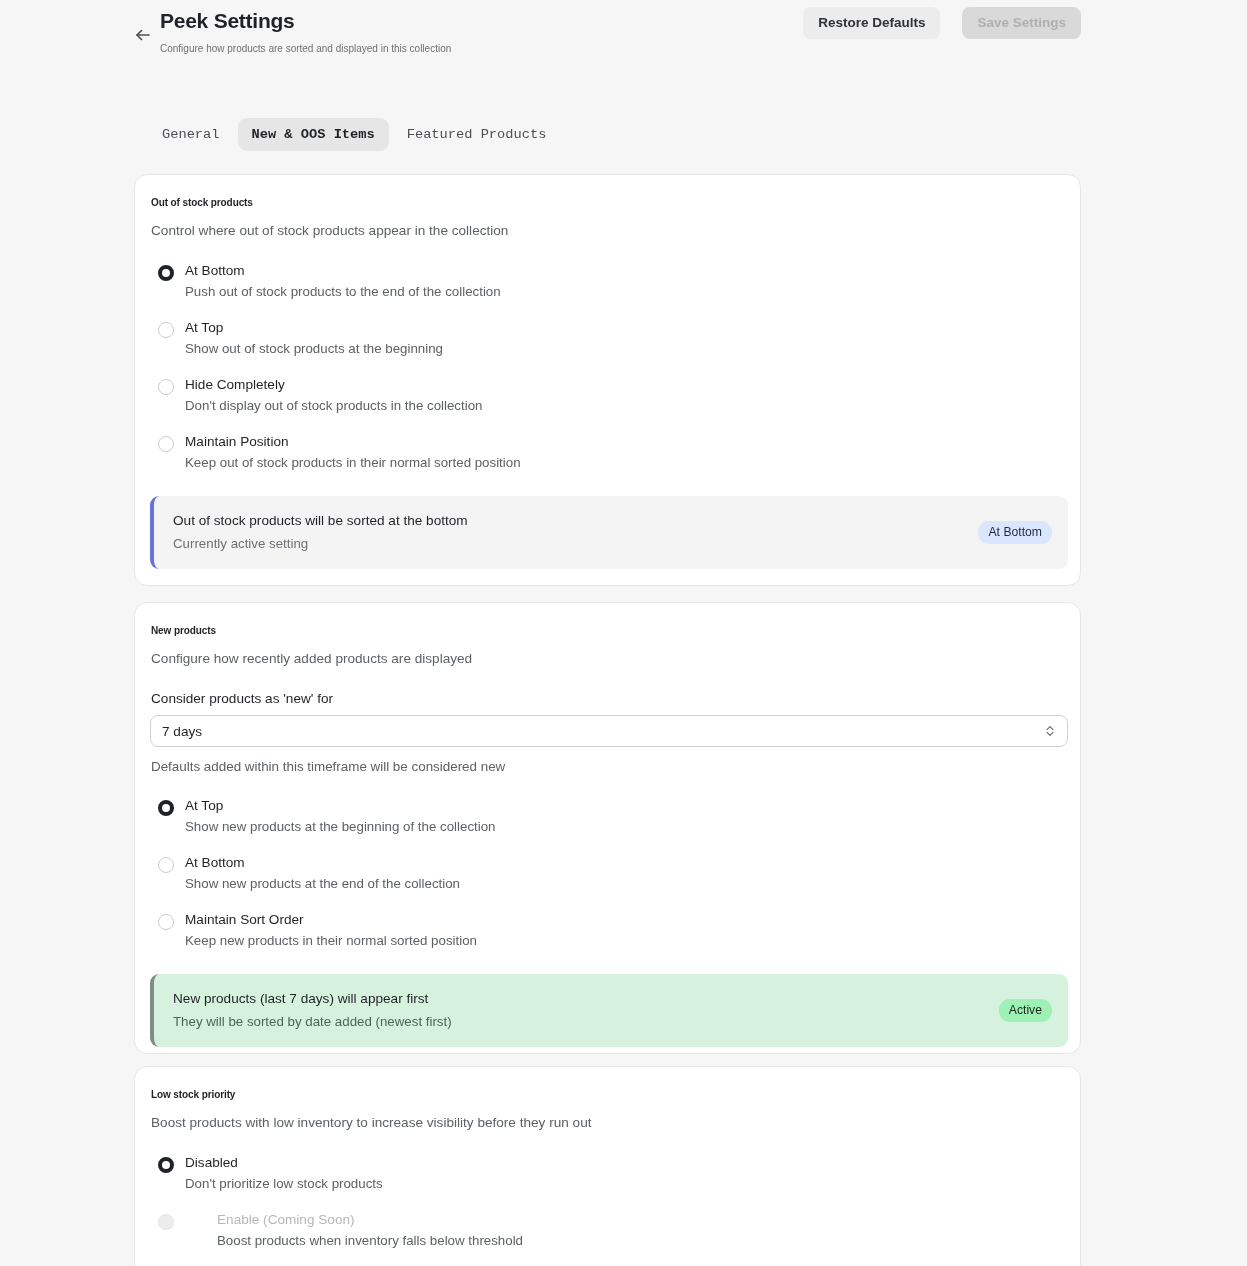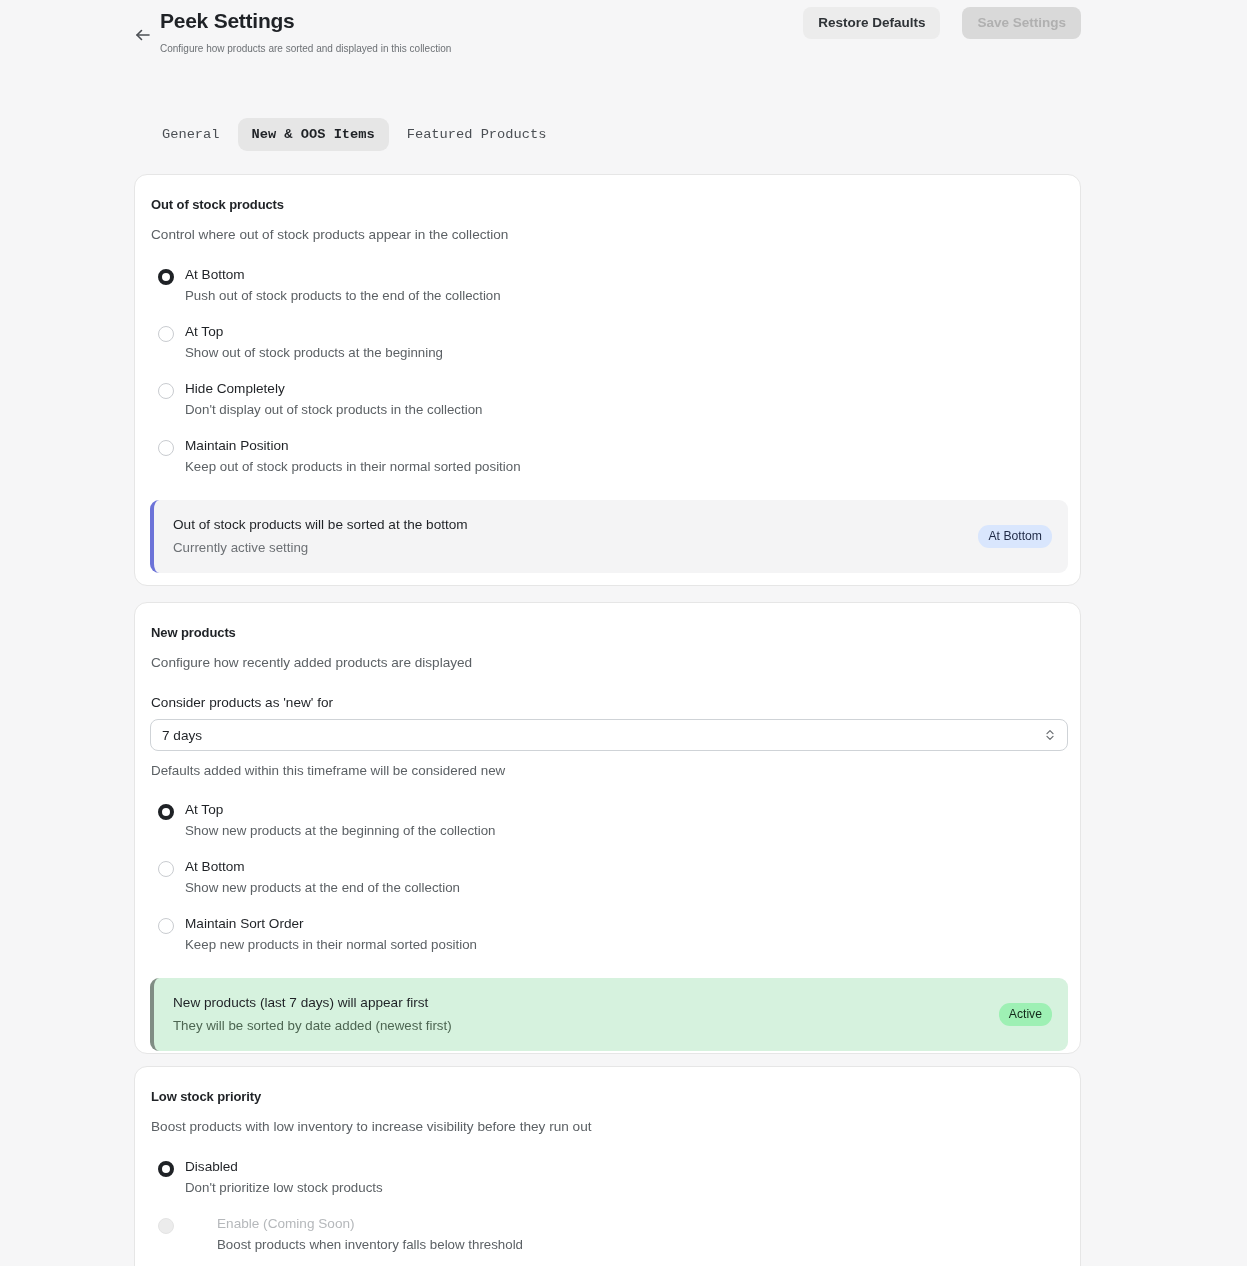--- a/index.html
+++ b/index.html
@@ -114,21 +114,21 @@
     background: #ffffff;
     border: 1px solid #e6e6e6;
     border-radius: 13px;
     padding: 22px 14px 22px 15px;
   }
   #card-oos  { top: 174px; height: 412px; }
   #card-new  { top: 602px; height: 452px; }
   #card-low  { top: 1066px; height: 230px; }
 
   .card-title {
-    font-size: 13px;
+    font-size: 10px;
     font-weight: 700;
     color: #1f2226;
     padding-left: 1px;
     letter-spacing: -0.1px;
   }
   .card-desc {
     margin-top: 14px;
     font-size: 13.6px;
     line-height: 18px;
     color: #5c6165;

